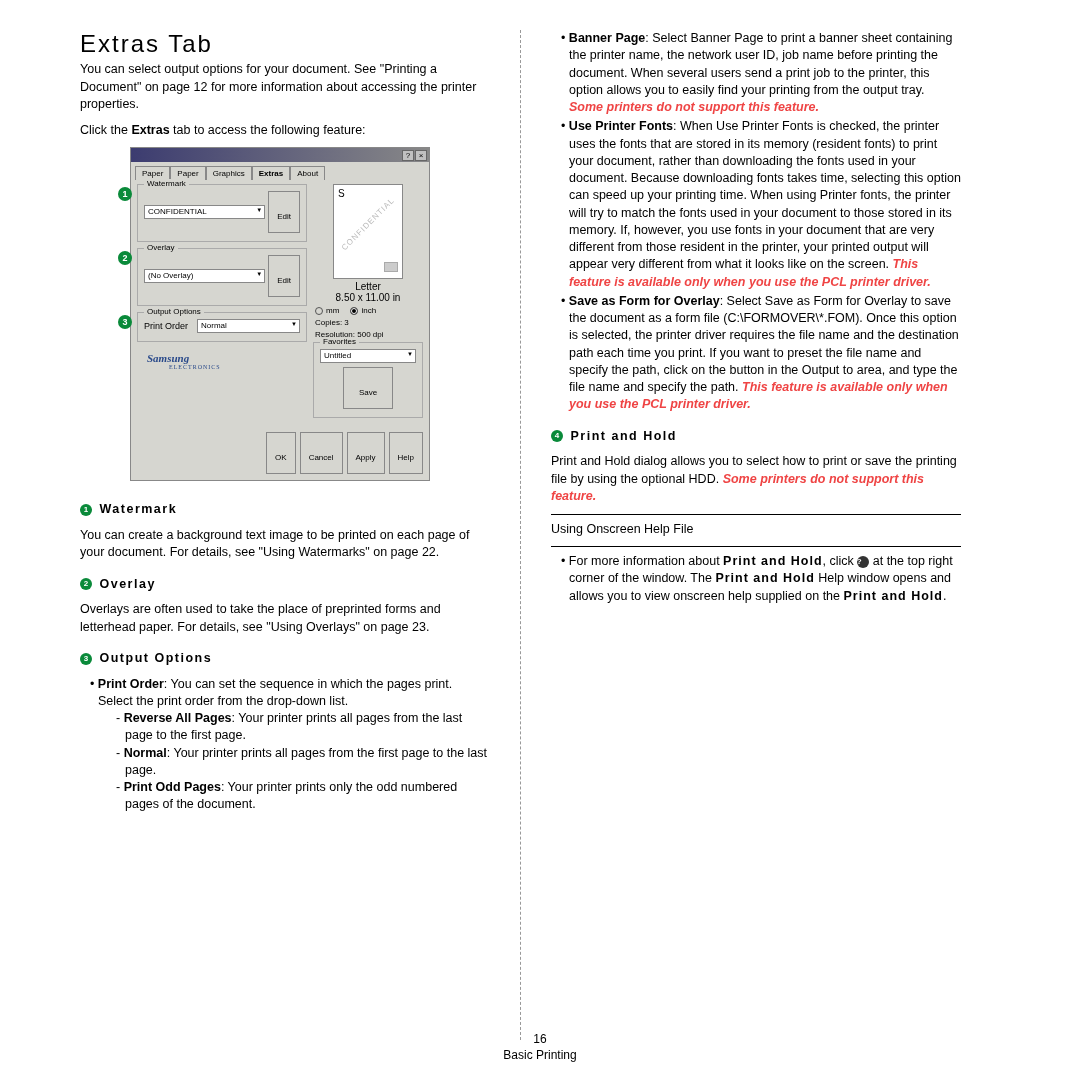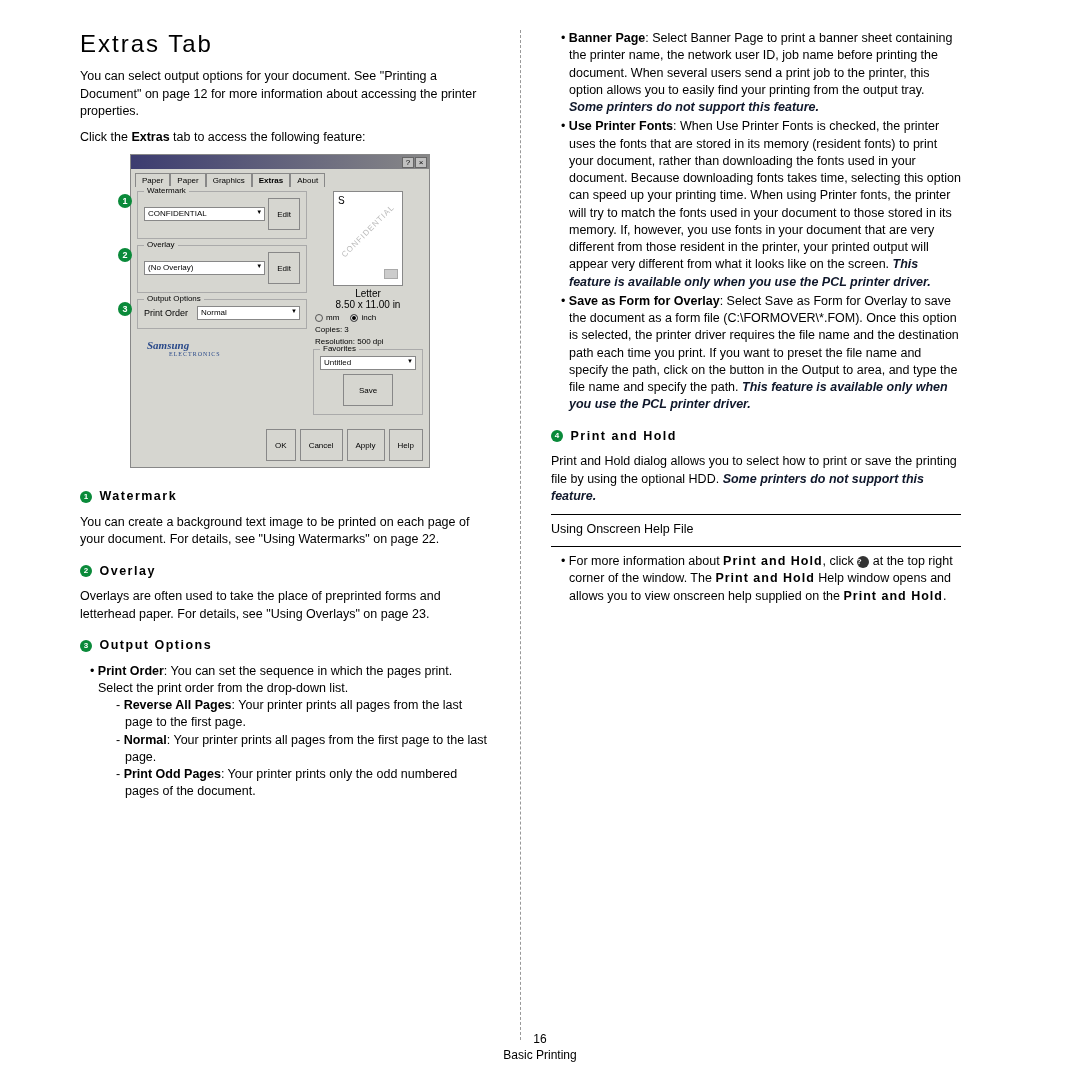--- a/index.html
+++ b/index.html
@@ -26,29 +26,29 @@
   padding: 0 0 0 30px;
 }
 .divider {
   border-left: 1px dashed #999;
   height: 1010px;
 }
 h1.title {
   font-size: 24px;
   font-weight: normal;
   letter-spacing: 2px;
-  margin-bottom: 10px;
+  margin-bottom: 3px;
   color: #000;
 }
 .para {
   margin-bottom: 8px;
   line-height: 1.4;
 }
 .bold { font-weight: bold; }
-.feature-note { color: #0f172a; font-style: italic; font-weight: bold; }
+.feature-note { color: #ef4444; font-style: italic; font-weight: bold; }
 .section-label { font-weight: bold; letter-spacing: 1.5px; margin-left: 4px; }
 
 
 .dialog {
   width: 300px;
   margin: 8px 0 20px 50px;
   border: 1px solid #888;
   background: #d6d6d0;
   font-size: 9px;
   color: #000;
@@ -117,21 +117,21 @@
   content: "▼";
   position: absolute;
   right: 2px;
   font-size: 6px;
 }
 .btn {
   border: 1px solid #888;
   background: #d6d6d0;
   height: 32px;
   font-size: 8px;
-  padding: 0 8px;
+  padding: 20px 8px;
 }
 .preview {
   width: 70px; height: 95px;
   background: #fff;
   border: 1px solid #888;
   margin: 0 auto 2px auto;
   position: relative;
   overflow: hidden;
 }
 .preview .s { position: absolute; top: 3px; left: 4px; font-size: 10px; }

